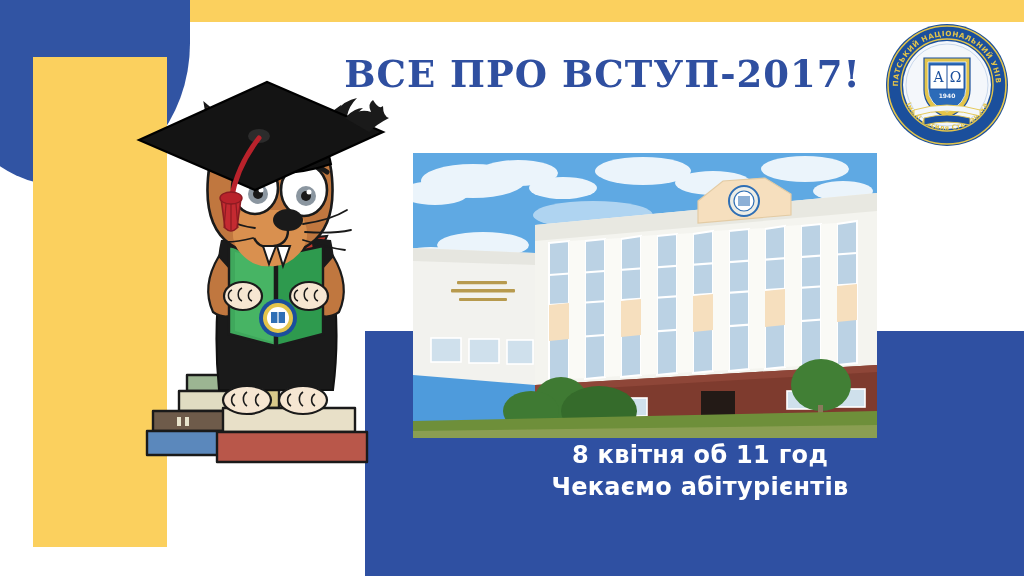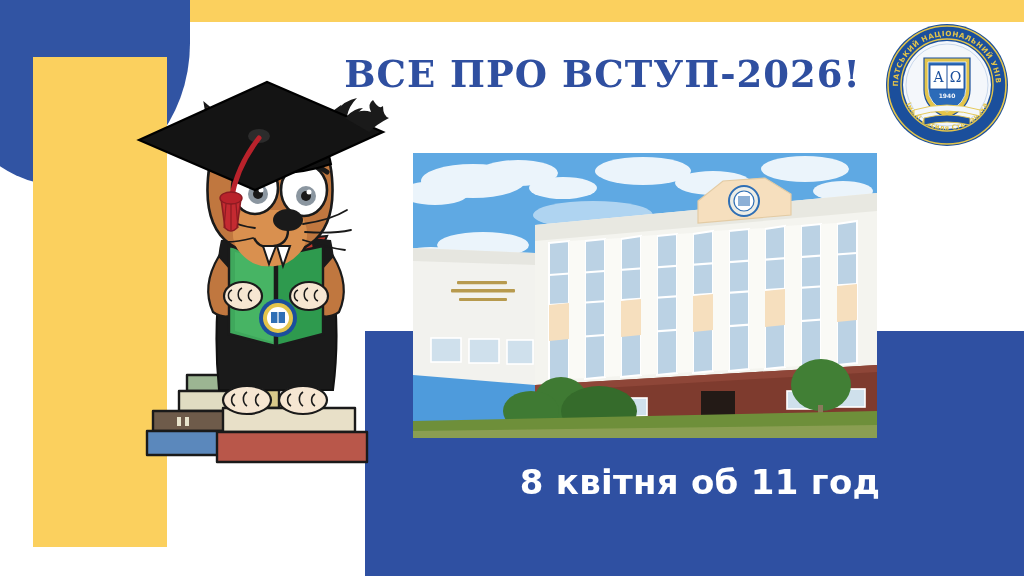--- a/index.html
+++ b/index.html
@@ -94,43 +94,43 @@
     top: 60px;
     width: 305px;
     height: 420px;
   }
   .mascot svg { display: block; }
 
   
   .caption {
     position: absolute;
     left: 420px;
-    top: 460px;
+    top: 440px;
     width: 560px;
     text-align: center;
     color: #ffffff;
     font-family: "DejaVu Sans", sans-serif;
     font-weight: bold;
-    font-size: 34px;
+    font-size: 24px;
     line-height: 1.33;
     letter-spacing: 0.3px;
   }
   .caption .cap-line { display: block; white-space: nowrap; }
 </style>
 </head>
 <body>
 
 <div id="poster">
 
   <div class="shape-blue-circle"></div>
   <div class="shape-top-yellow-band"></div>
   <div class="shape-left-yellow-rect"></div>
   <div class="shape-blue-panel"></div>
 
-  <div class="headline">ВСЕ ПРО ВСТУП-2026!</div>
+  <div class="headline">ВСЕ ПРО ВСТУП-2017!</div>
 
   <div class="seal">
     <svg viewBox="0 0 126 126" width="126" height="126">
       <defs>
         <path id="arcTop" d="M 14,63 A 49,49 0 0 1 112,63" fill="none"></path>
         <path id="arcBot" d="M 18,63 A 45,45 0 0 0 108,63" fill="none"></path>
       </defs>
 
       <circle cx="63" cy="63" r="61" fill="#1B4F9C"></circle>
       <circle cx="63" cy="63" r="59" fill="none" stroke="#E3C44A" stroke-width="1.6"></circle>
@@ -401,15 +401,16 @@
         <line x1="141" y1="144" x2="143" y2="168"></line>
       </g>
       <ellipse cx="136" cy="138" rx="11" ry="6" fill="#B9222B" stroke="#8C1B22" stroke-width="1.4"></ellipse>
 
       <path d="M 250,58 q 14,-10 26,-6 q -4,-8 2,-12 q 6,10 10,6 q 0,10 6,12 q -12,6 -20,14 Z" fill="#1A1A1A"></path>
     </svg>
   </div>
 
   <div class="caption">
     <span class="cap-line">8 квітня об 11 год</span>
+    <span class="cap-line">Чекаємо абітурієнтів</span>
   </div>
 
 </div>
 
 </body></html>

